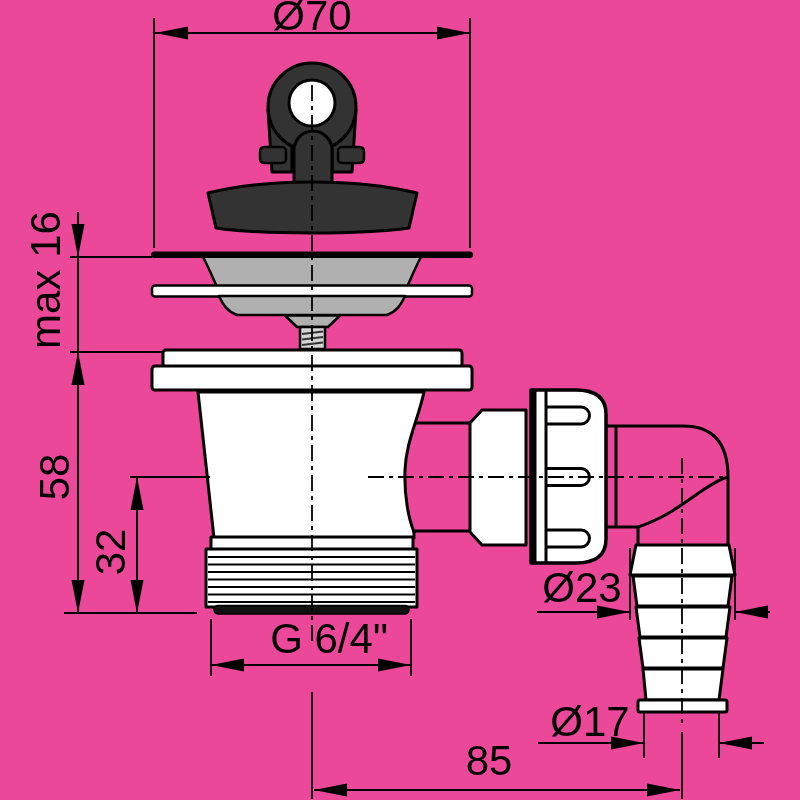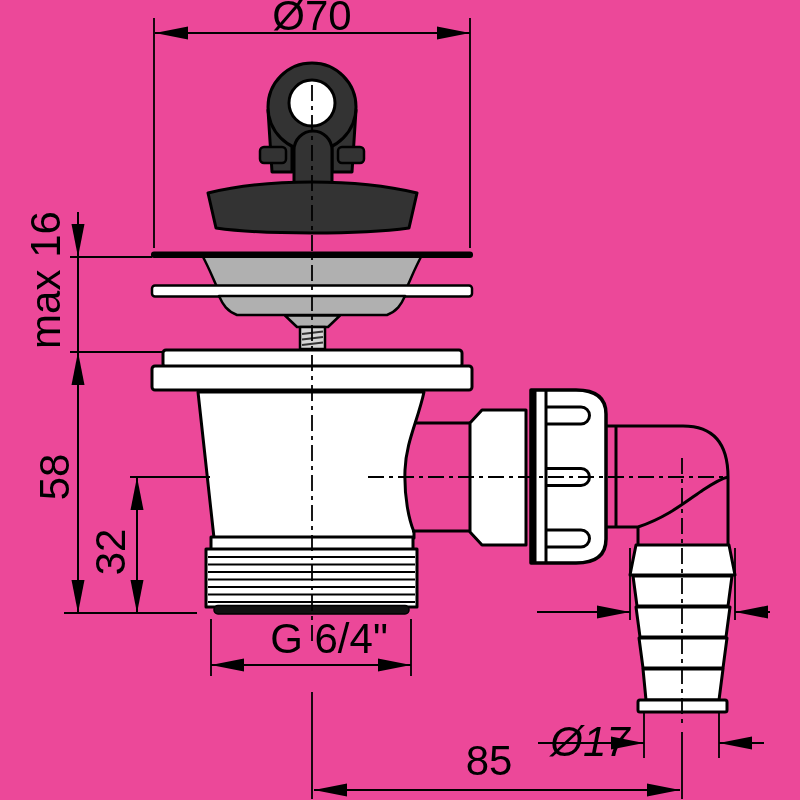--- a/index.html
+++ b/index.html
@@ -162,18 +162,19 @@
   <div class="dim-label" style="left:242px;top:-6px;width:140px;">Ø70</div>
 
   <div class="dim-label rot" style="left:-34px;top:258px;width:160px;">max 16</div>
 
   <div class="dim-label rot" style="left:15px;top:455px;width:80px;">58</div>
 
   <div class="dim-label rot" style="left:71px;top:530px;width:80px;">32</div>
 
   <div class="dim-label" style="left:229px;top:617px;width:200px;">G 6/4"</div>
 
+  <div class="dim-label" style="left:512px;top:566px;width:140px;">Ø23</div>
 
-  <div class="dim-label" style="left:520px;top:720px;width:140px;font-style:italic;">Ø17</div>
+  <div class="dim-label" style="left:520px;top:700px;width:140px;">Ø17</div>
 
   <div class="dim-label" style="left:439px;top:739px;width:100px;">85</div>
 
 </div>
 
 </body></html>

